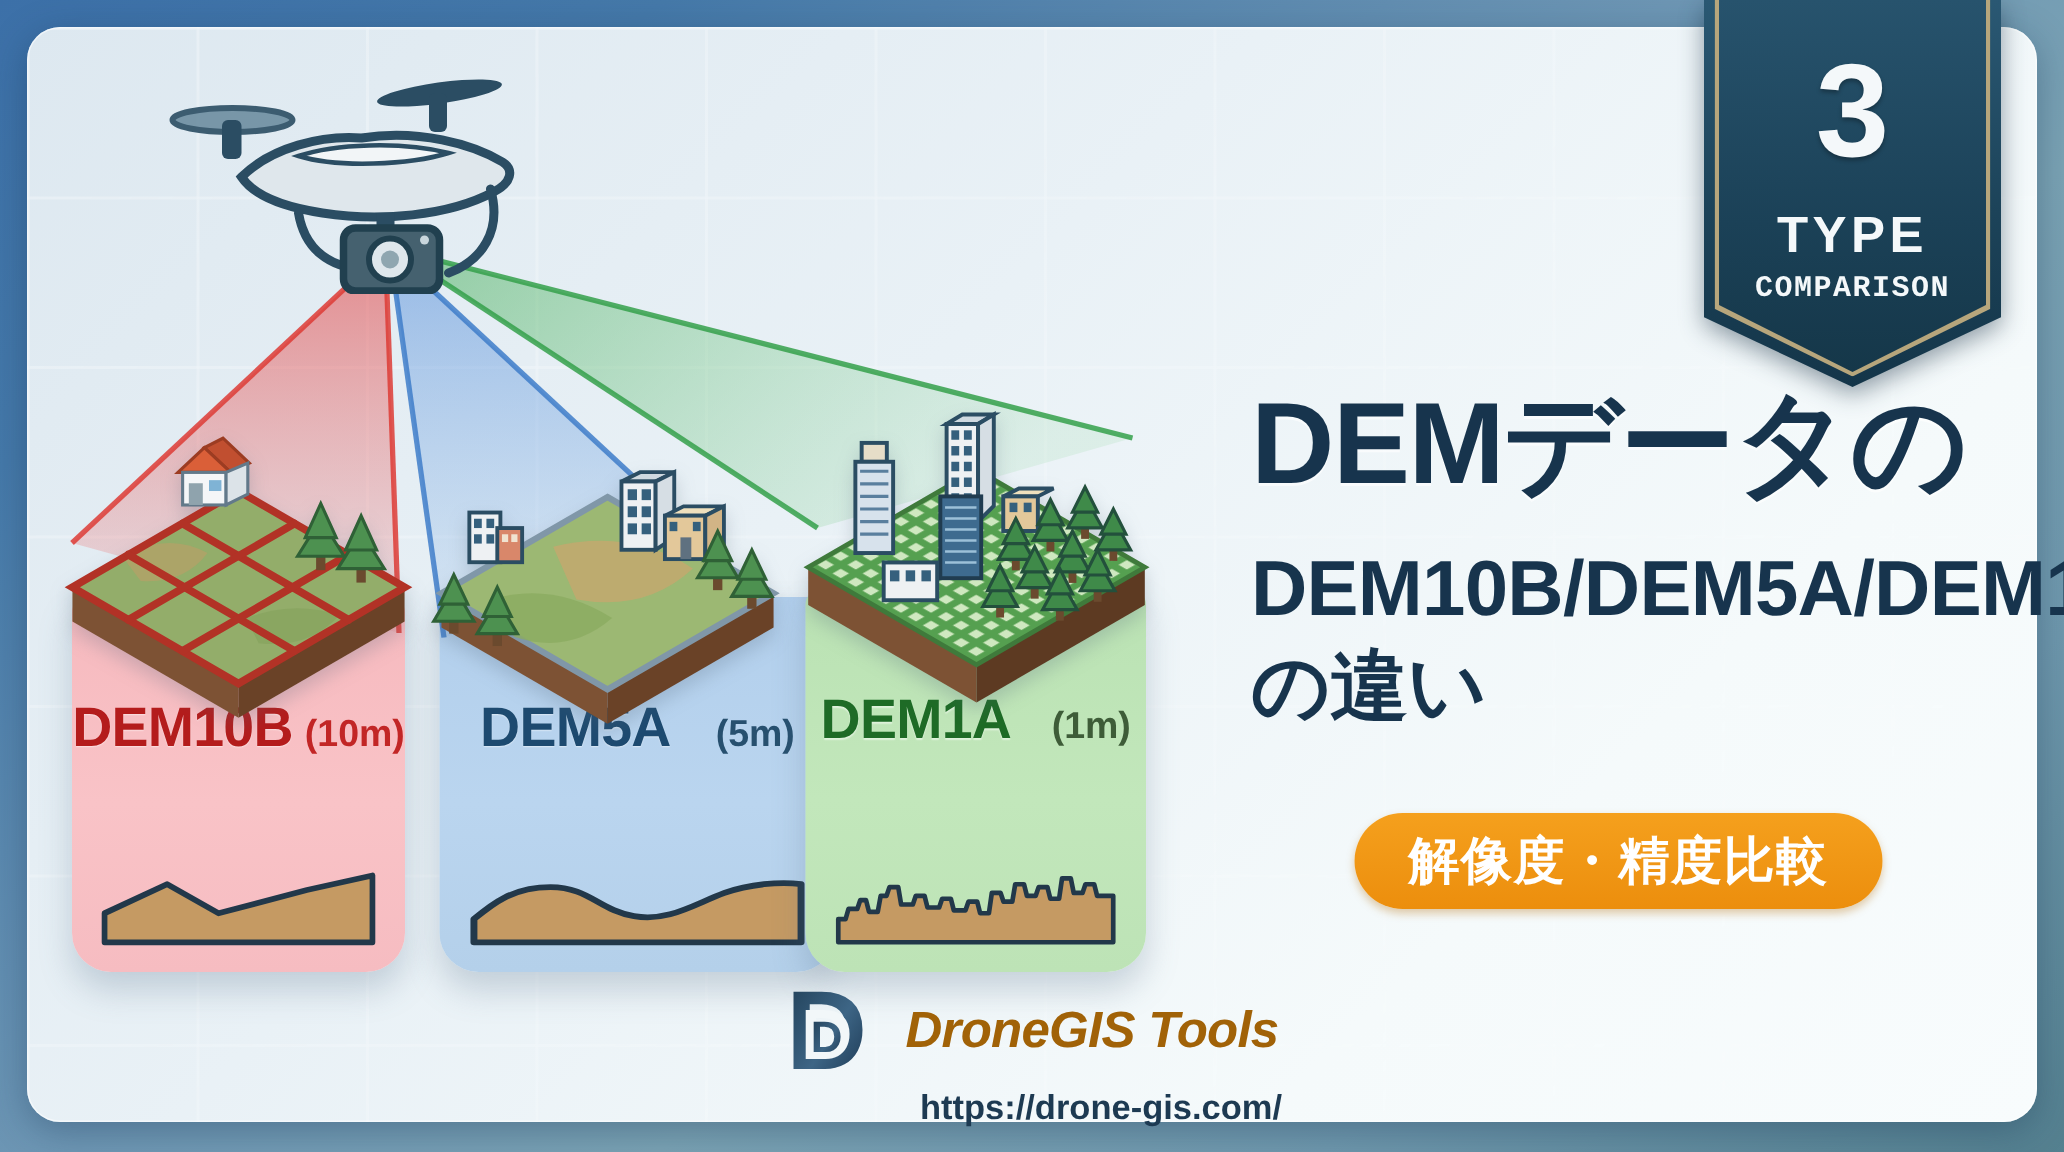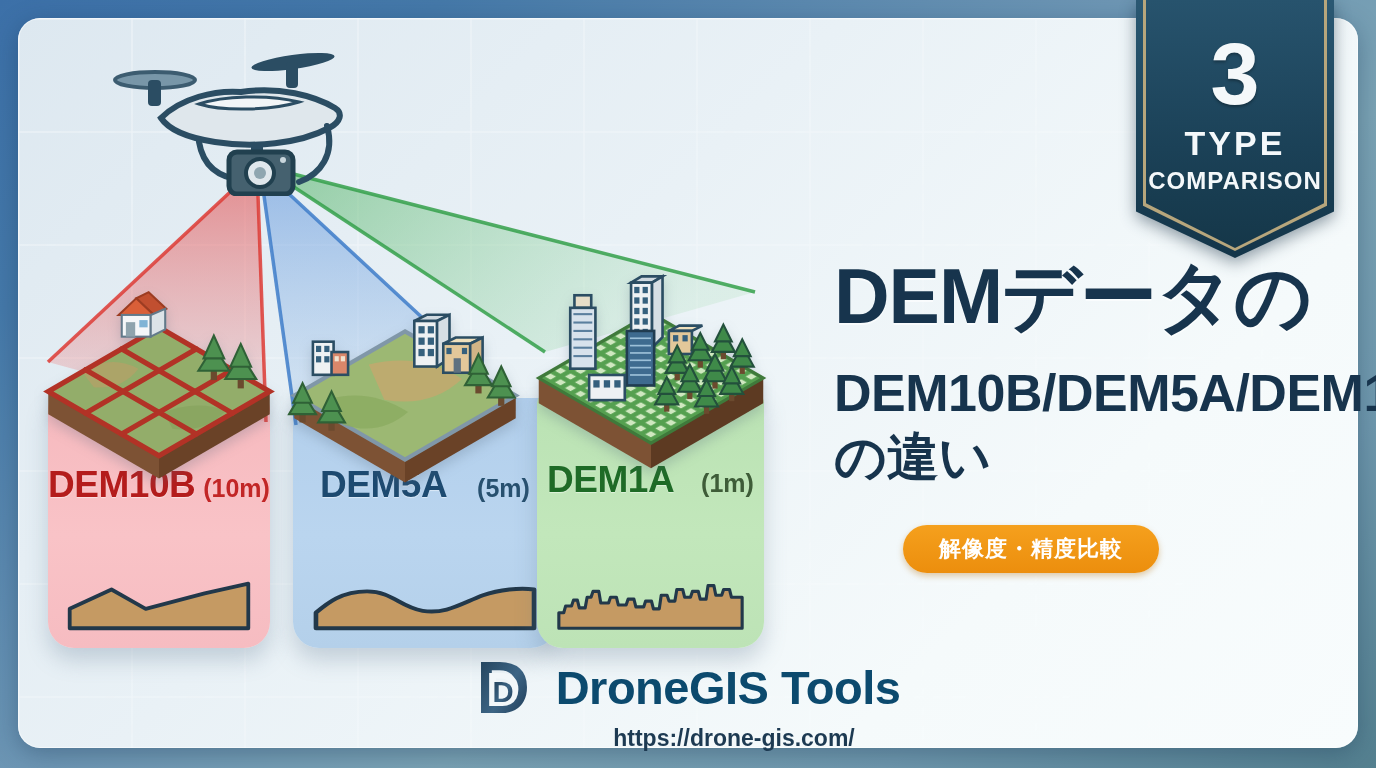--- a/index.html
+++ b/index.html
@@ -55,35 +55,35 @@
   .drone{left:103px;top:46px;width:256px;height:150px;z-index:5;}
   
   .ribbon{position:absolute;left:1136px;top:0;width:198px;height:258px;z-index:6;
           filter:drop-shadow(0 5px 8px rgba(15,40,60,.45));}
   .ribbon .layer{position:absolute;clip-path:polygon(0 0,100% 0,100% 82%,50% 100%,0 82%);}
   .ribbon .l1{inset:0;background:linear-gradient(180deg,#2a5873 0%,#1c4359 55%,#143549 100%);}
   .ribbon .l2{inset:0 7px 7px 7px;background:#b7a67c;}
   .ribbon .l3{inset:0 10px 10px 10px;background:linear-gradient(180deg,#27536d 0%,#1b4157 60%,#153749 100%);}
   .ribbon .content{position:absolute;inset:0;z-index:2;display:flex;flex-direction:column;align-items:center;color:#f4f8fa;}
   .ribbon .num{font-size:88px;font-weight:800;line-height:1;margin-top:30px;text-shadow:0 2px 3px rgba(0,0,0,.3);}
-  .ribbon .t1{font-size:34px;font-weight:800;letter-spacing:3px;margin-top:6px;}
-  .ribbon .t2{font-size:24px;font-weight:800;letter-spacing:1px;margin-top:4px;}
+  .ribbon .t1{font-size:34px;font-weight:800;letter-spacing:3px;margin-top:20px;}
+  .ribbon .t2{font-size:20px;font-weight:800;letter-spacing:1px;margin-top:4px;font-family:Liberation Mono, monospace;}
   
   .headline{position:absolute;left:795px;top:256px;z-index:6;color:#17344d;margin-left:39px;}
   .headline .big{font-size:77px;line-height:1.05;font-weight:800;letter-spacing:-1px;
                  text-shadow:0 2px 0 rgba(255,255,255,.6);}
   .headline .sub{font-size:52px;font-weight:800;margin-top:26px;letter-spacing:-.5px;}
-  .badge{position:absolute;left:903px;top:525px;z-index:6;
+  .badge{position:absolute;left:903px;top:542px;z-index:6;
          background:linear-gradient(180deg,#f5a01d 0%,#ec8e0d 100%);
-         color:#fff;font-size:22px;font-weight:800;letter-spacing:1px;
+         color:#fff;font-size:34px;font-weight:800;letter-spacing:1px;
          padding:9px 36px;border-radius:32px;box-shadow:0 3px 6px rgba(180,110,10,.35);}
   
   .footer{position:absolute;left:0;right:0;bottom:16px;z-index:6;display:flex;flex-direction:column;align-items:center;}
   .brandrow{display:flex;align-items:center;gap:16px;}
-  .brand{font-size:47px;font-weight:800;color:#0c4a6e;letter-spacing:-.5px;}
+  .brand{font-size:34px;font-weight:800;color:#a16207;letter-spacing:-.5px;font-style:italic;}
   .url{font-size:23px;font-weight:700;color:#1d3a52;margin-top:0px;transform:translateX(34px);margin-left:24px;}
   .dlogo{width:64px;height:76px;}
 </style>
 </head>
 <body>
 
 <div class="card"></div>
 
 <div class="panel p1">
   <div class="label">

